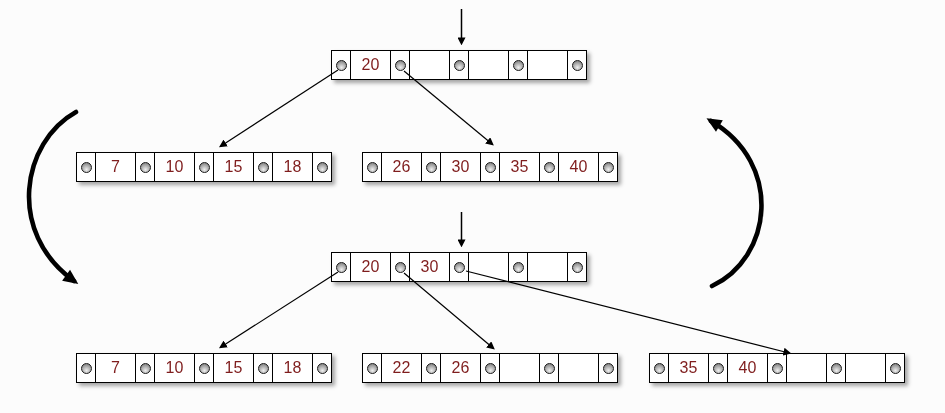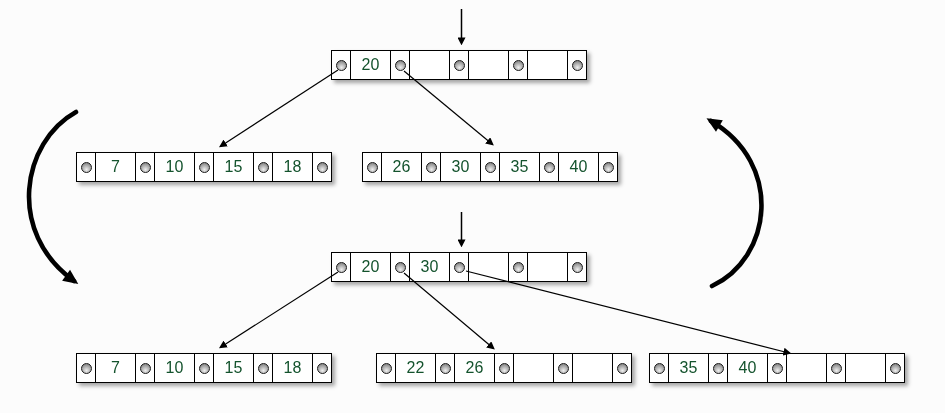--- a/index.html
+++ b/index.html
@@ -8,21 +8,21 @@
     background:#fcfcfc;overflow:hidden;
     font-family:"Liberation Sans", sans-serif;
   }
   .node{
     position:absolute;display:flex;align-items:stretch;
     height:28px;background:#fff;border:1.6px solid #000;
     box-shadow:2.5px 3px 4px rgba(0,0,0,0.35);
   }
   .cell{display:flex;align-items:center;justify-content:center;}
   .p{width:18px;border-right:1.4px solid #000;}
-  .k{width:39px;border-right:1.4px solid #000;font-size:16px;color:#14532d;}
+  .k{width:39px;border-right:1.4px solid #000;font-size:16px;color:#7f1d1d;}
   .p:last-child{border-right:none;}
   .dot{
     width:11px;height:11px;border-radius:50%;
     border:1.2px solid #1a1a1a;box-sizing:border-box;
     background:radial-gradient(circle at 50% 72%, #efefef 0%, #b5b5b5 45%, #6e6e6e 100%);
   }
   svg.overlay{position:absolute;left:0;top:0;pointer-events:none;}
 </style>
 </head>
 <body>
@@ -132,21 +132,21 @@
     <span class="cell k">15</span>
     <span class="cell p">
         <i class="dot"></i>
       </span>
     <span class="cell k">18</span>
     <span class="cell p">
         <i class="dot"></i>
       </span>
   </div>
 
-  <div class="node" style="left:362px;top:353px;margin-left:14px;">
+  <div class="node" style="left:362px;top:353px;">
     <span class="cell p">
         <i class="dot"></i>
       </span>
     <span class="cell k">22</span>
     <span class="cell p">
         <i class="dot"></i>
       </span>
     <span class="cell k">26</span>
     <span class="cell p">
         <i class="dot"></i>

